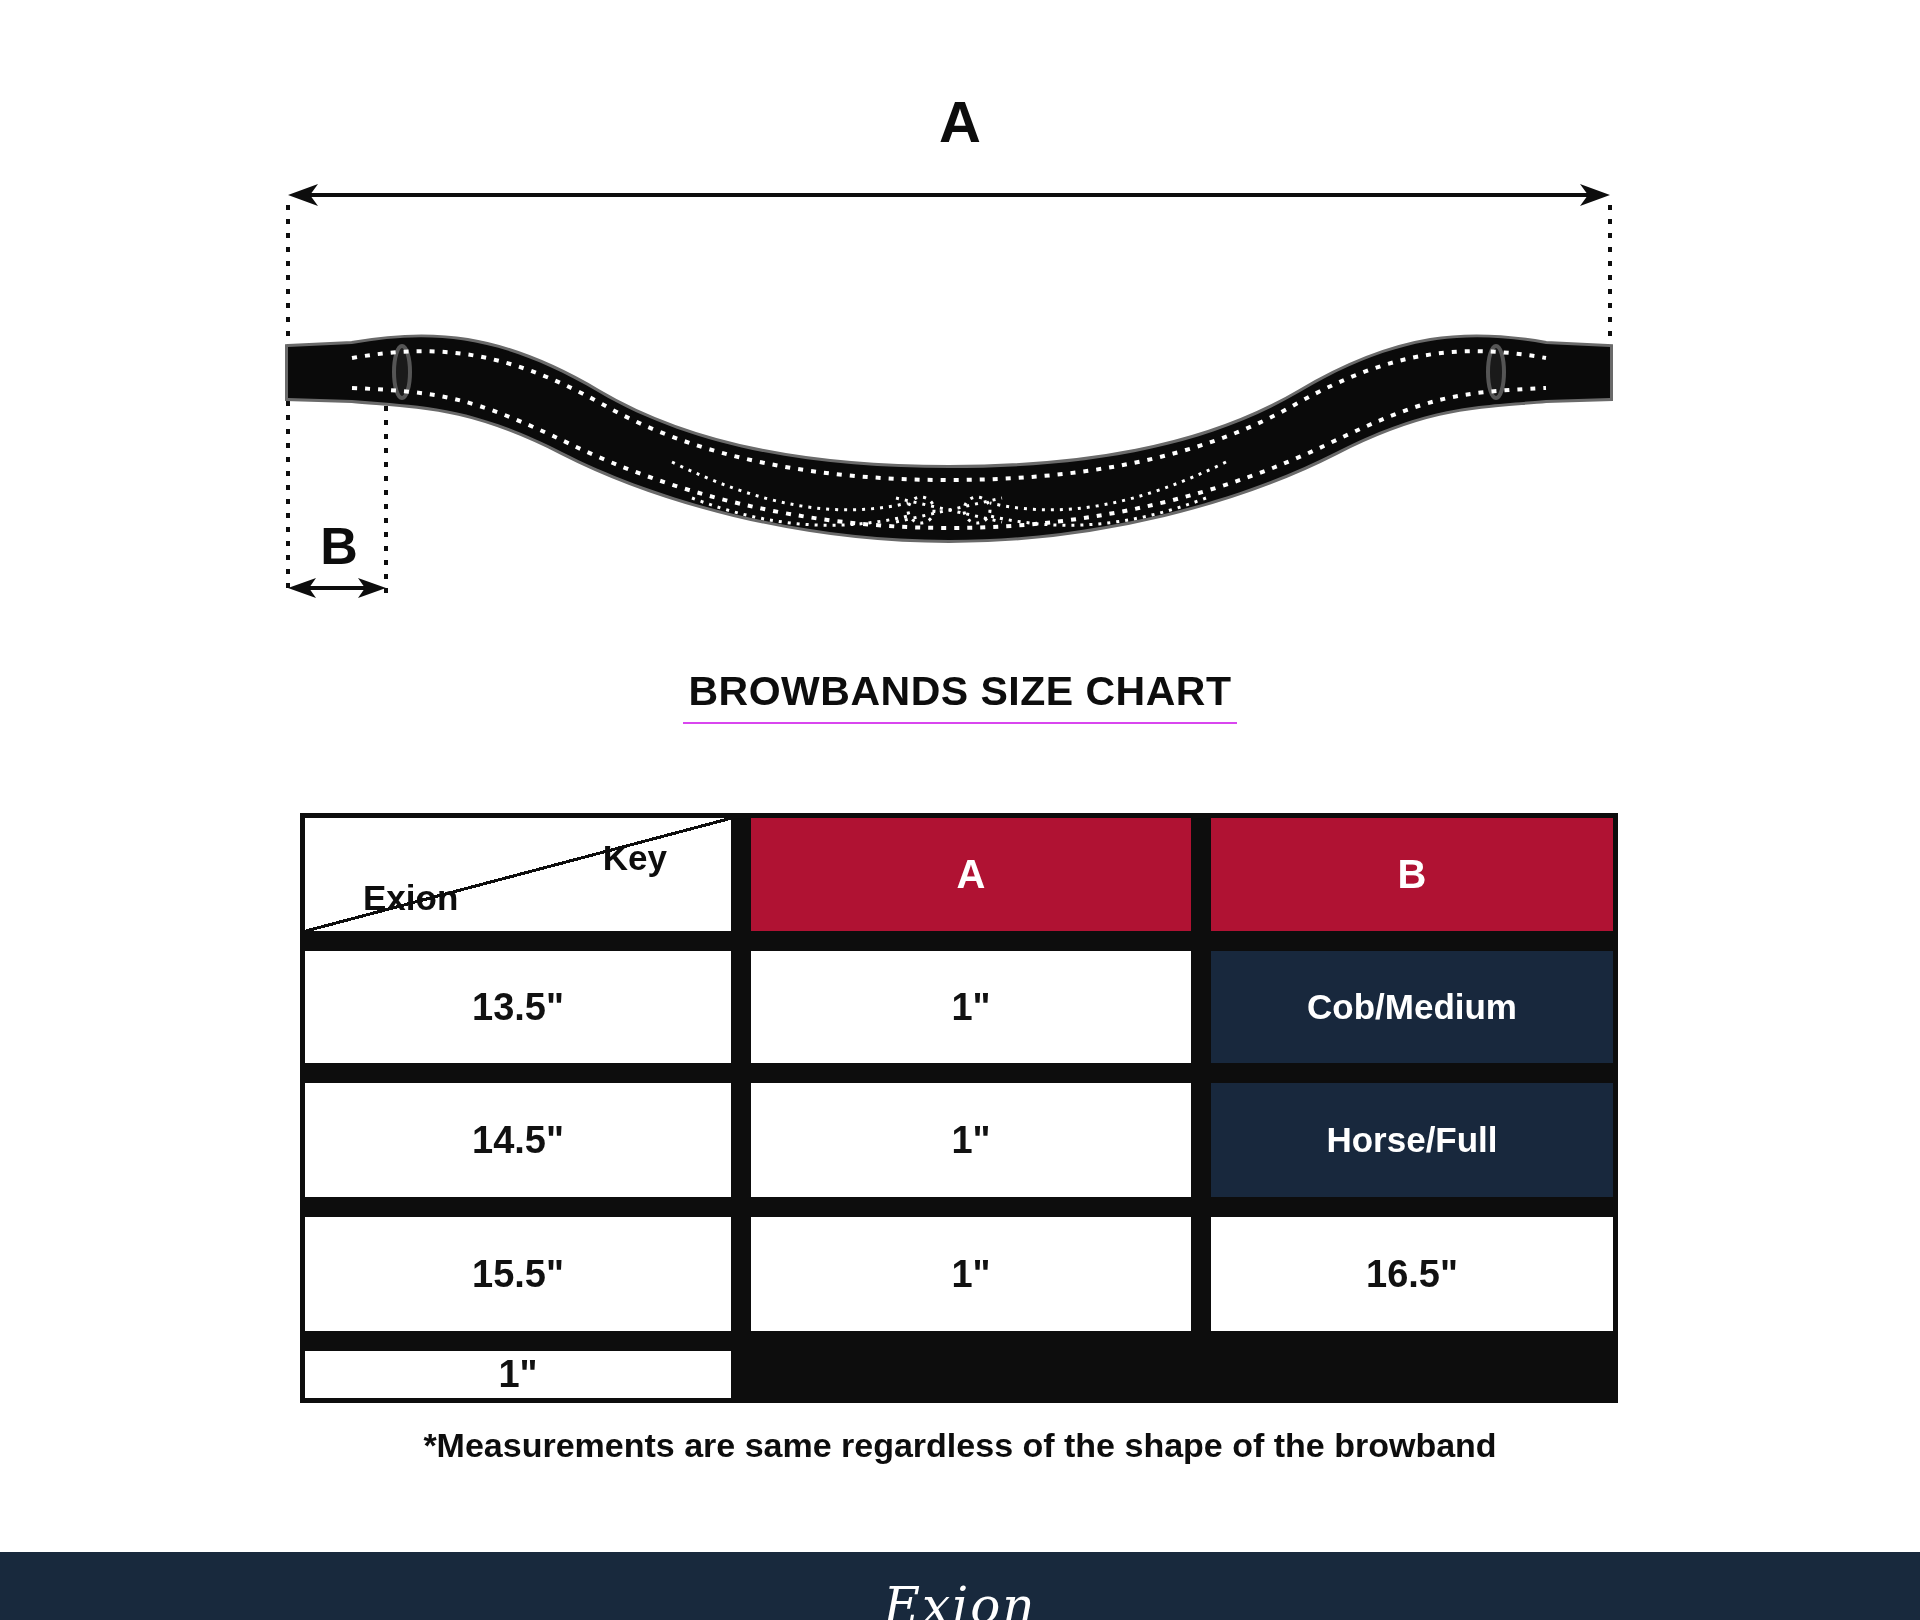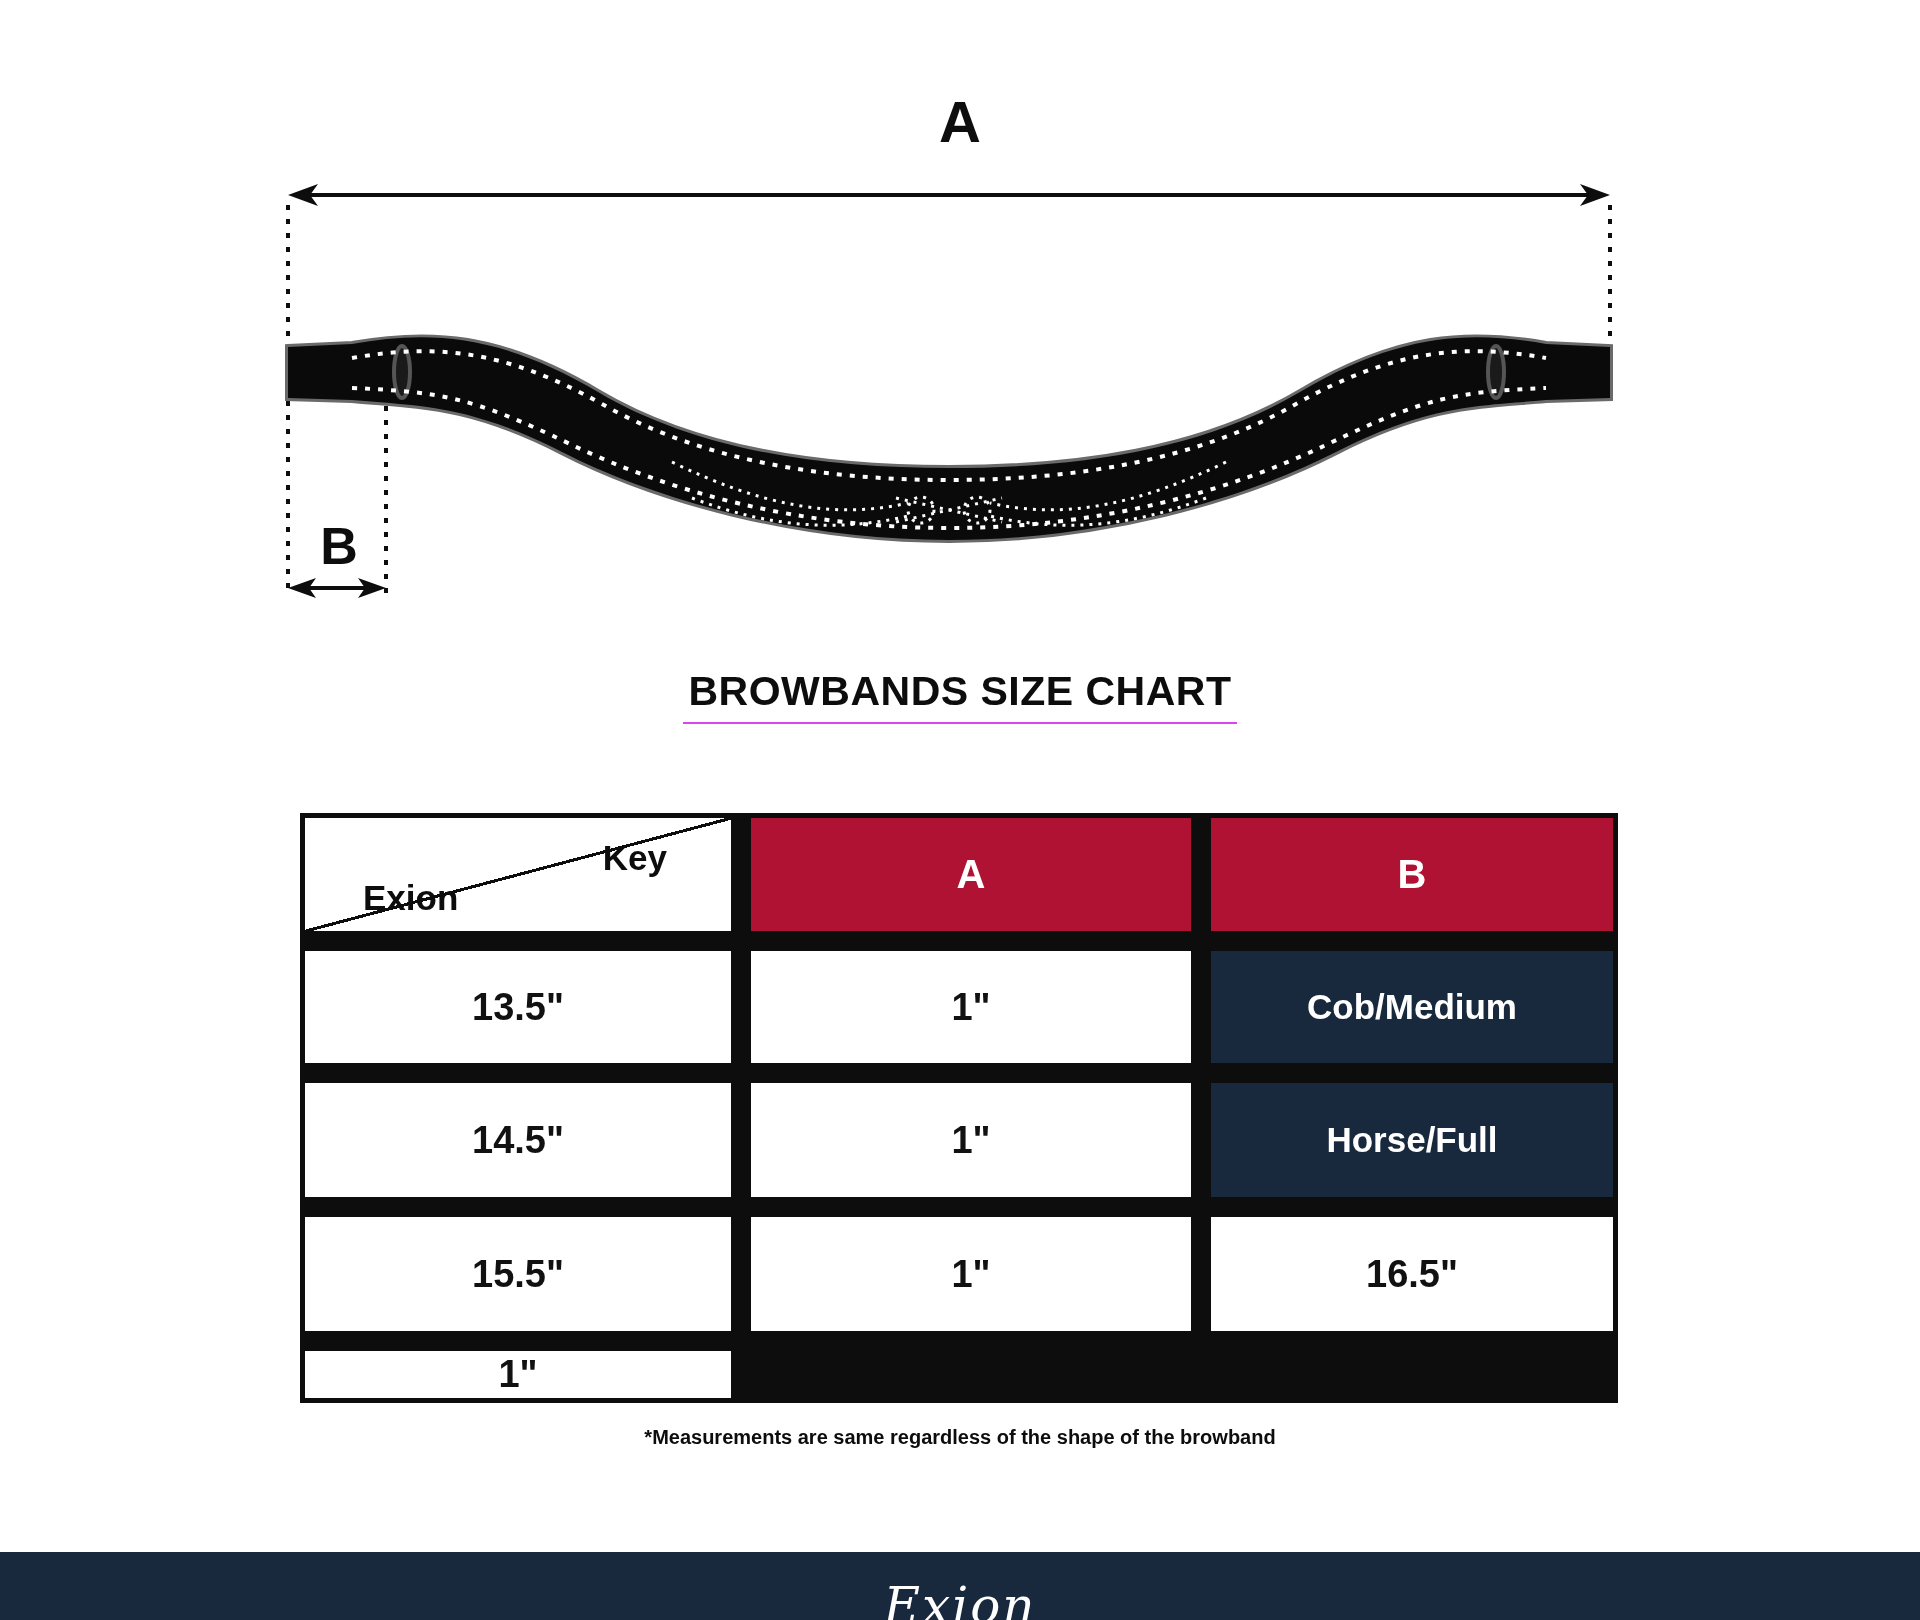--- a/index.html
+++ b/index.html
@@ -47,21 +47,21 @@
         #0d0d0d 49.4%, #0d0d0d 50.8%,
         rgba(0,0,0,0) 50.8%, rgba(0,0,0,0) 100%),
       #ffffff;
   }
   .corner-key   { position: absolute; top: 20px; right: 64px; font-size: 35px; font-weight: 700; color: #0d0d0d; }
   .corner-sizes { position: absolute; bottom: 13px; left: 58px; font-size: 35px; font-weight: 700; color: #0d0d0d; }
 
   
   .footnote {
     position: absolute; left: 0; right: 0; top: 1426px;
-    text-align: center; font-size: 20px; font-weight: 700; color: #0d0d0d;
+    text-align: center; font-size: 34px; font-weight: 700; color: #0d0d0d;
   }
 
   
   .footer-bar {
     position: absolute; left: 0; top: 1552px; width: 1920px; height: 108px;
     background: #18293D; display: flex; align-items: center; justify-content: center;
   }
   .brand {
     font-family: "DejaVu Serif", serif; font-style: italic;
     font-size: 50px; color: #ffffff; letter-spacing: 2px;

